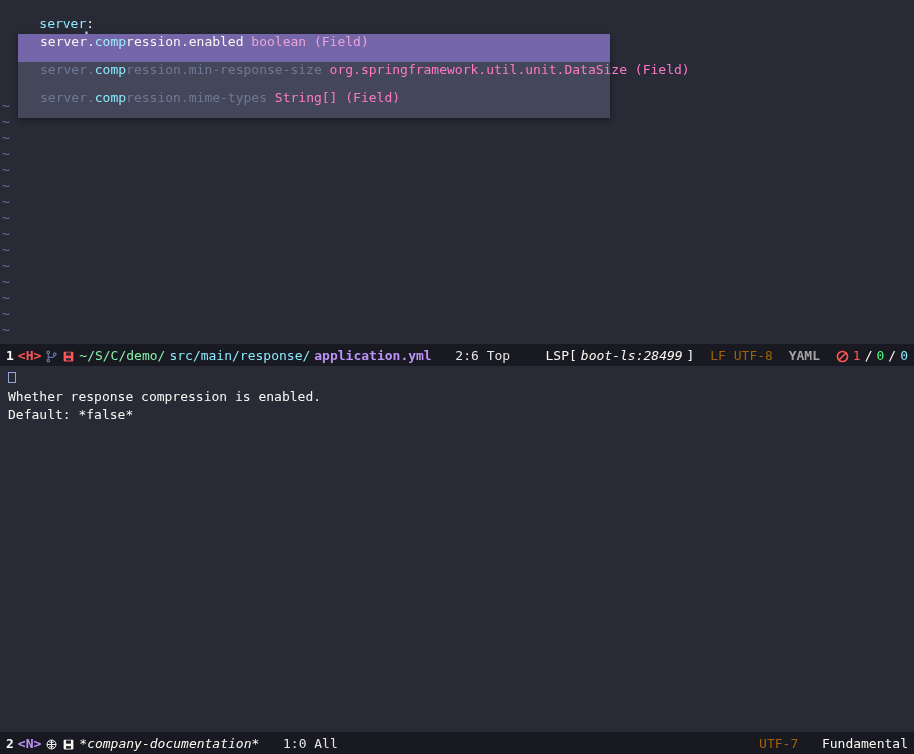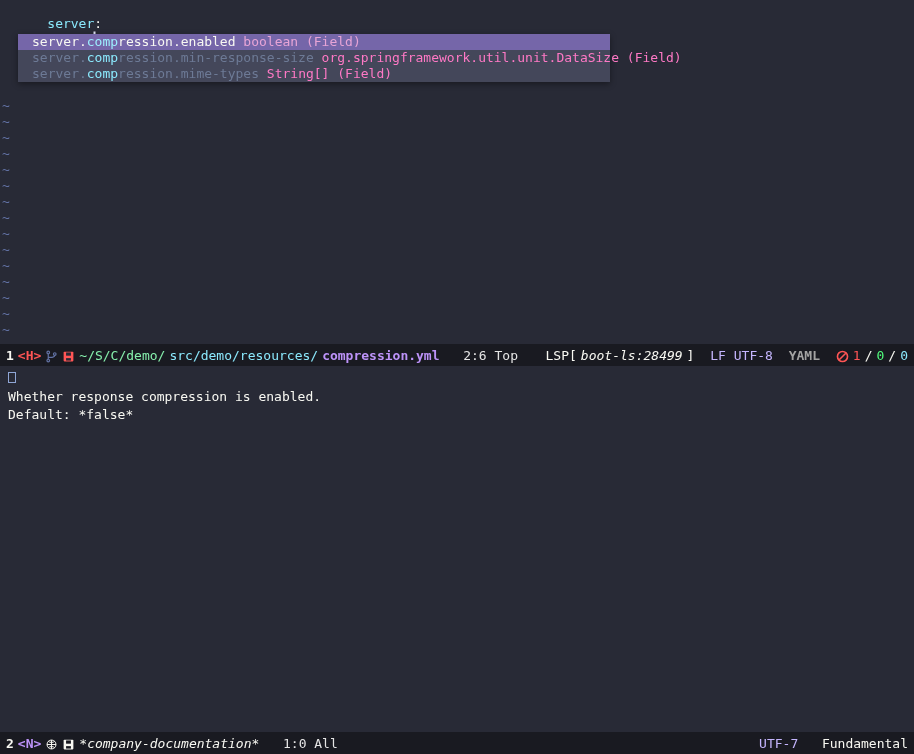--- a/index.html
+++ b/index.html
@@ -15,21 +15,21 @@
   
   .editor-pane {
     position: relative;
     width: 100%;
     height: 344px;
     background: #282a36;
     overflow: hidden;
   }
 
   
-  .line { white-space: pre; line-height: 16px; height: 16px; padding-left: 8px; margin-left: 8px; }
+  .line { white-space: pre; line-height: 16px; height: 16px; padding-left: 8px; }
   .kw   { color: #8be9fd; }     
   .colon{ color: #f8f8f2; }
   .text { color: #f8f8f2; }
   .bullet{ color: #c96e7a; }
 
   .cursor {
     display: inline-block; width: 1px; height: 16px;
     background: #e0e4f5;
     vertical-align: top;
     margin-left: 0px;
@@ -53,22 +53,22 @@
     left: 18px;
     top: 34px;
     width: 592px;
     background: #44475a;
     border-radius: 0;
     font-size: 13px;
     line-height: 16px;
     box-shadow: 0 2px 6px rgba(0,0,0,.4);
   }
   .popup .row {
-    padding: 0 14px;
-    height: 16px;
+    padding: 0 22px;
+    height: 28px;
     white-space: pre;
     color: #6d7a96;
   }
   .popup .row.selected {
     background: #7566a9;
     color: #f8f8f2;
   }
   .popup .row .match { color: #8be9fd; }
   .popup .row.selected .match { color: #9ceefd; }
   .popup .row .type  { color: #ff79c6; }
@@ -93,21 +93,21 @@
   .modeline .wnum { color: #f8f8f2; font-weight: bold; }
   .modeline .evil { color: #ff5555; font-weight: bold; }
   .modeline .evilN{ color: #bd93f9; font-weight: bold; }
   .modeline .sep  { color: #6272a4; }
   .modeline .path-a { color: #86efac; }
   .modeline .path-b { color: #8be9fd; }
   .modeline .fname  { color: #bd93f9; font-weight: bold; }
   .modeline .pos    { color: #e5e5e5; }
   .modeline .spacer { flex: 1; }
   .modeline .lsp    { color: #f8f8f2; }
-  .modeline .enc    { color: #c4b5fd; }
+  .modeline .enc    { color: #a16207; }
   .modeline .mmode  { color: #a3a3a3; font-weight: bold; }
   .modeline .errico { color: #ff5555; }
   .modeline .diag-err  { color: #ff5555; }
   .modeline .diag-warn { color: #50fa7b; }
   .modeline .diag-info { color: #8be9fd; }
   .modeline .slash { color: #f8f8f2; }
   .modeline .saveico { color: #ff5555; }
   .modeline .icon { display:inline-block; vertical-align:middle; }
 
   
@@ -181,22 +181,22 @@
     </svg>
   </span>
   <span class="saveico">
     <svg class="icon" viewBox="0 0 16 16">
         <rect x="2" y="2" width="12" height="12" rx="1" fill="#ff5555"></rect>
         <rect x="5" y="3" width="6" height="4" fill="#282a36"></rect>
         <rect x="5" y="10" width="6" height="3" fill="#282a36"></rect>
       </svg>
   </span>
   <span class="path-a">~/S/C/demo/</span>
-    <span class="path-b">src/demo/resources/</span>
-    <span class="fname">compression.yml</span>
+    <span class="path-b">src/main/response/</span>
+    <span class="fname">application.yml</span>
   <span>&nbsp;&nbsp;</span>
   <span class="pos">2:6 Top</span>
   <span class="spacer"></span>
   <span class="lsp">LSP[</span>
     <span style="font-style:italic">boot-ls:28499</span>
     <span>]</span>
   <span>&nbsp;</span>
   <span class="enc">LF UTF-8</span>
   <span>&nbsp;</span>
   <span class="mmode">YAML</span>

